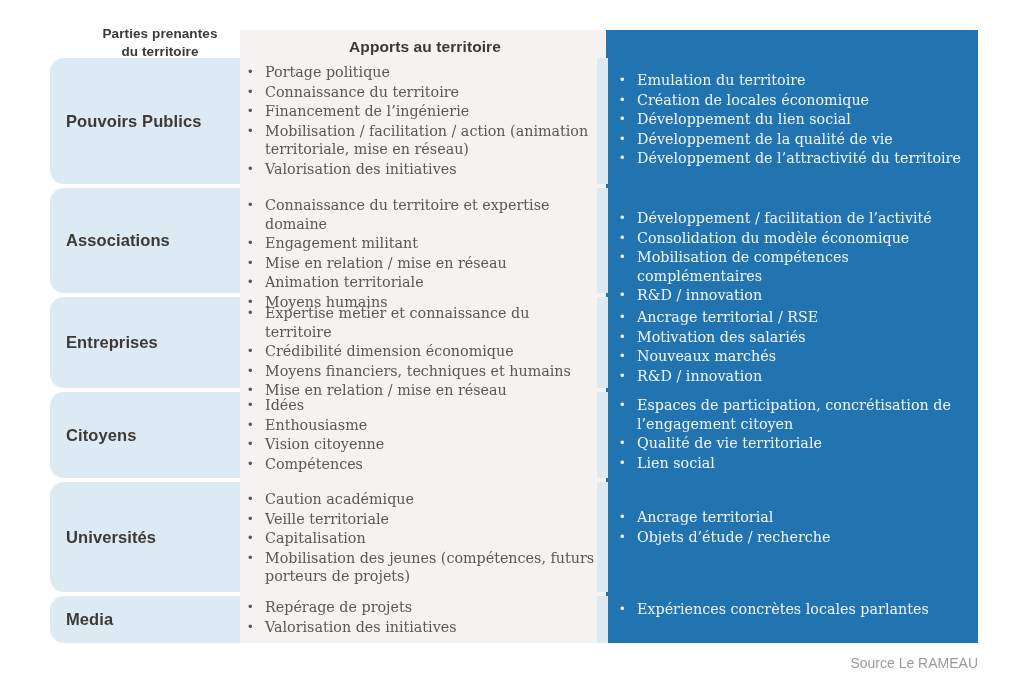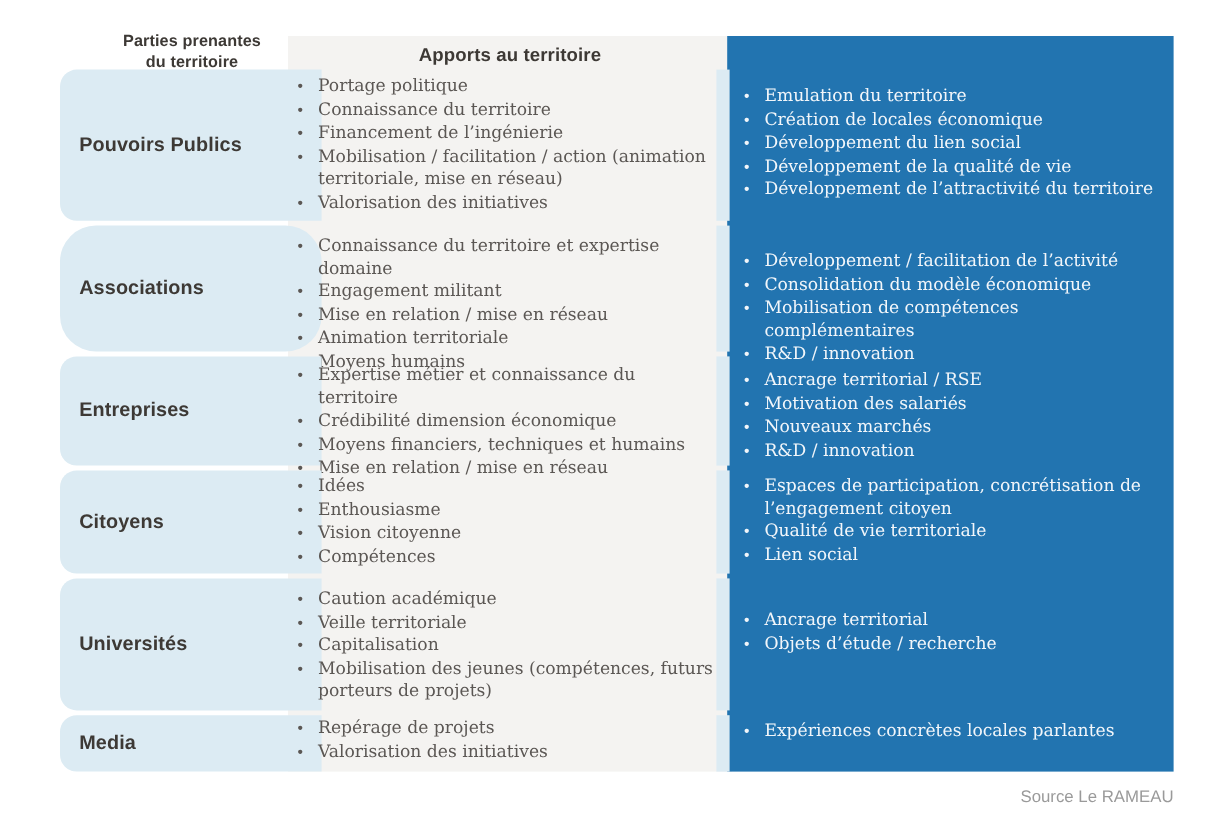--- a/index.html
+++ b/index.html
@@ -70,21 +70,21 @@
     left: 610px;
     top: 38px;
     width: 364px;
     color: #ffffff;
   }
 
   
   .pill {
     position: absolute;
     left: 50px;
-    width: 218px;
+    width: 190px;
     background: #dcebf3;
     border-radius: 14px 0 0 14px;
     display: flex;
     align-items: center;
   }
   .pill-label {
     font-weight: bold;
     font-size: 16.5px;
     color: #3d3935;
     padding-left: 16px;
@@ -199,21 +199,21 @@
         </div>
         <div class="b-row">
           <span class="b-dot">•</span>
           <span class="b-txt">Développement de la qualité de vie</span>
         </div>
         <div class="b-row">
           <span class="b-dot">•</span>
           <span class="b-txt">Développement de l’attractivité du territoire</span>
         </div>
       </div>
-      <div class="pill" style="top: 188px; height: 105px; border-radius: 30px;">
+      <div class="pill" style="top: 188px; height: 105px;">
         <div class="pill-label">Associations</div>
       </div>
       <div class="bullets mid" style="top: 196px;">
         <div class="b-row">
           <span class="b-dot">•</span>
           <span class="b-txt">Connaissance du territoire et expertise domaine</span>
         </div>
         <div class="b-row">
           <span class="b-dot">•</span>
           <span class="b-txt">Engagement militant</span>

